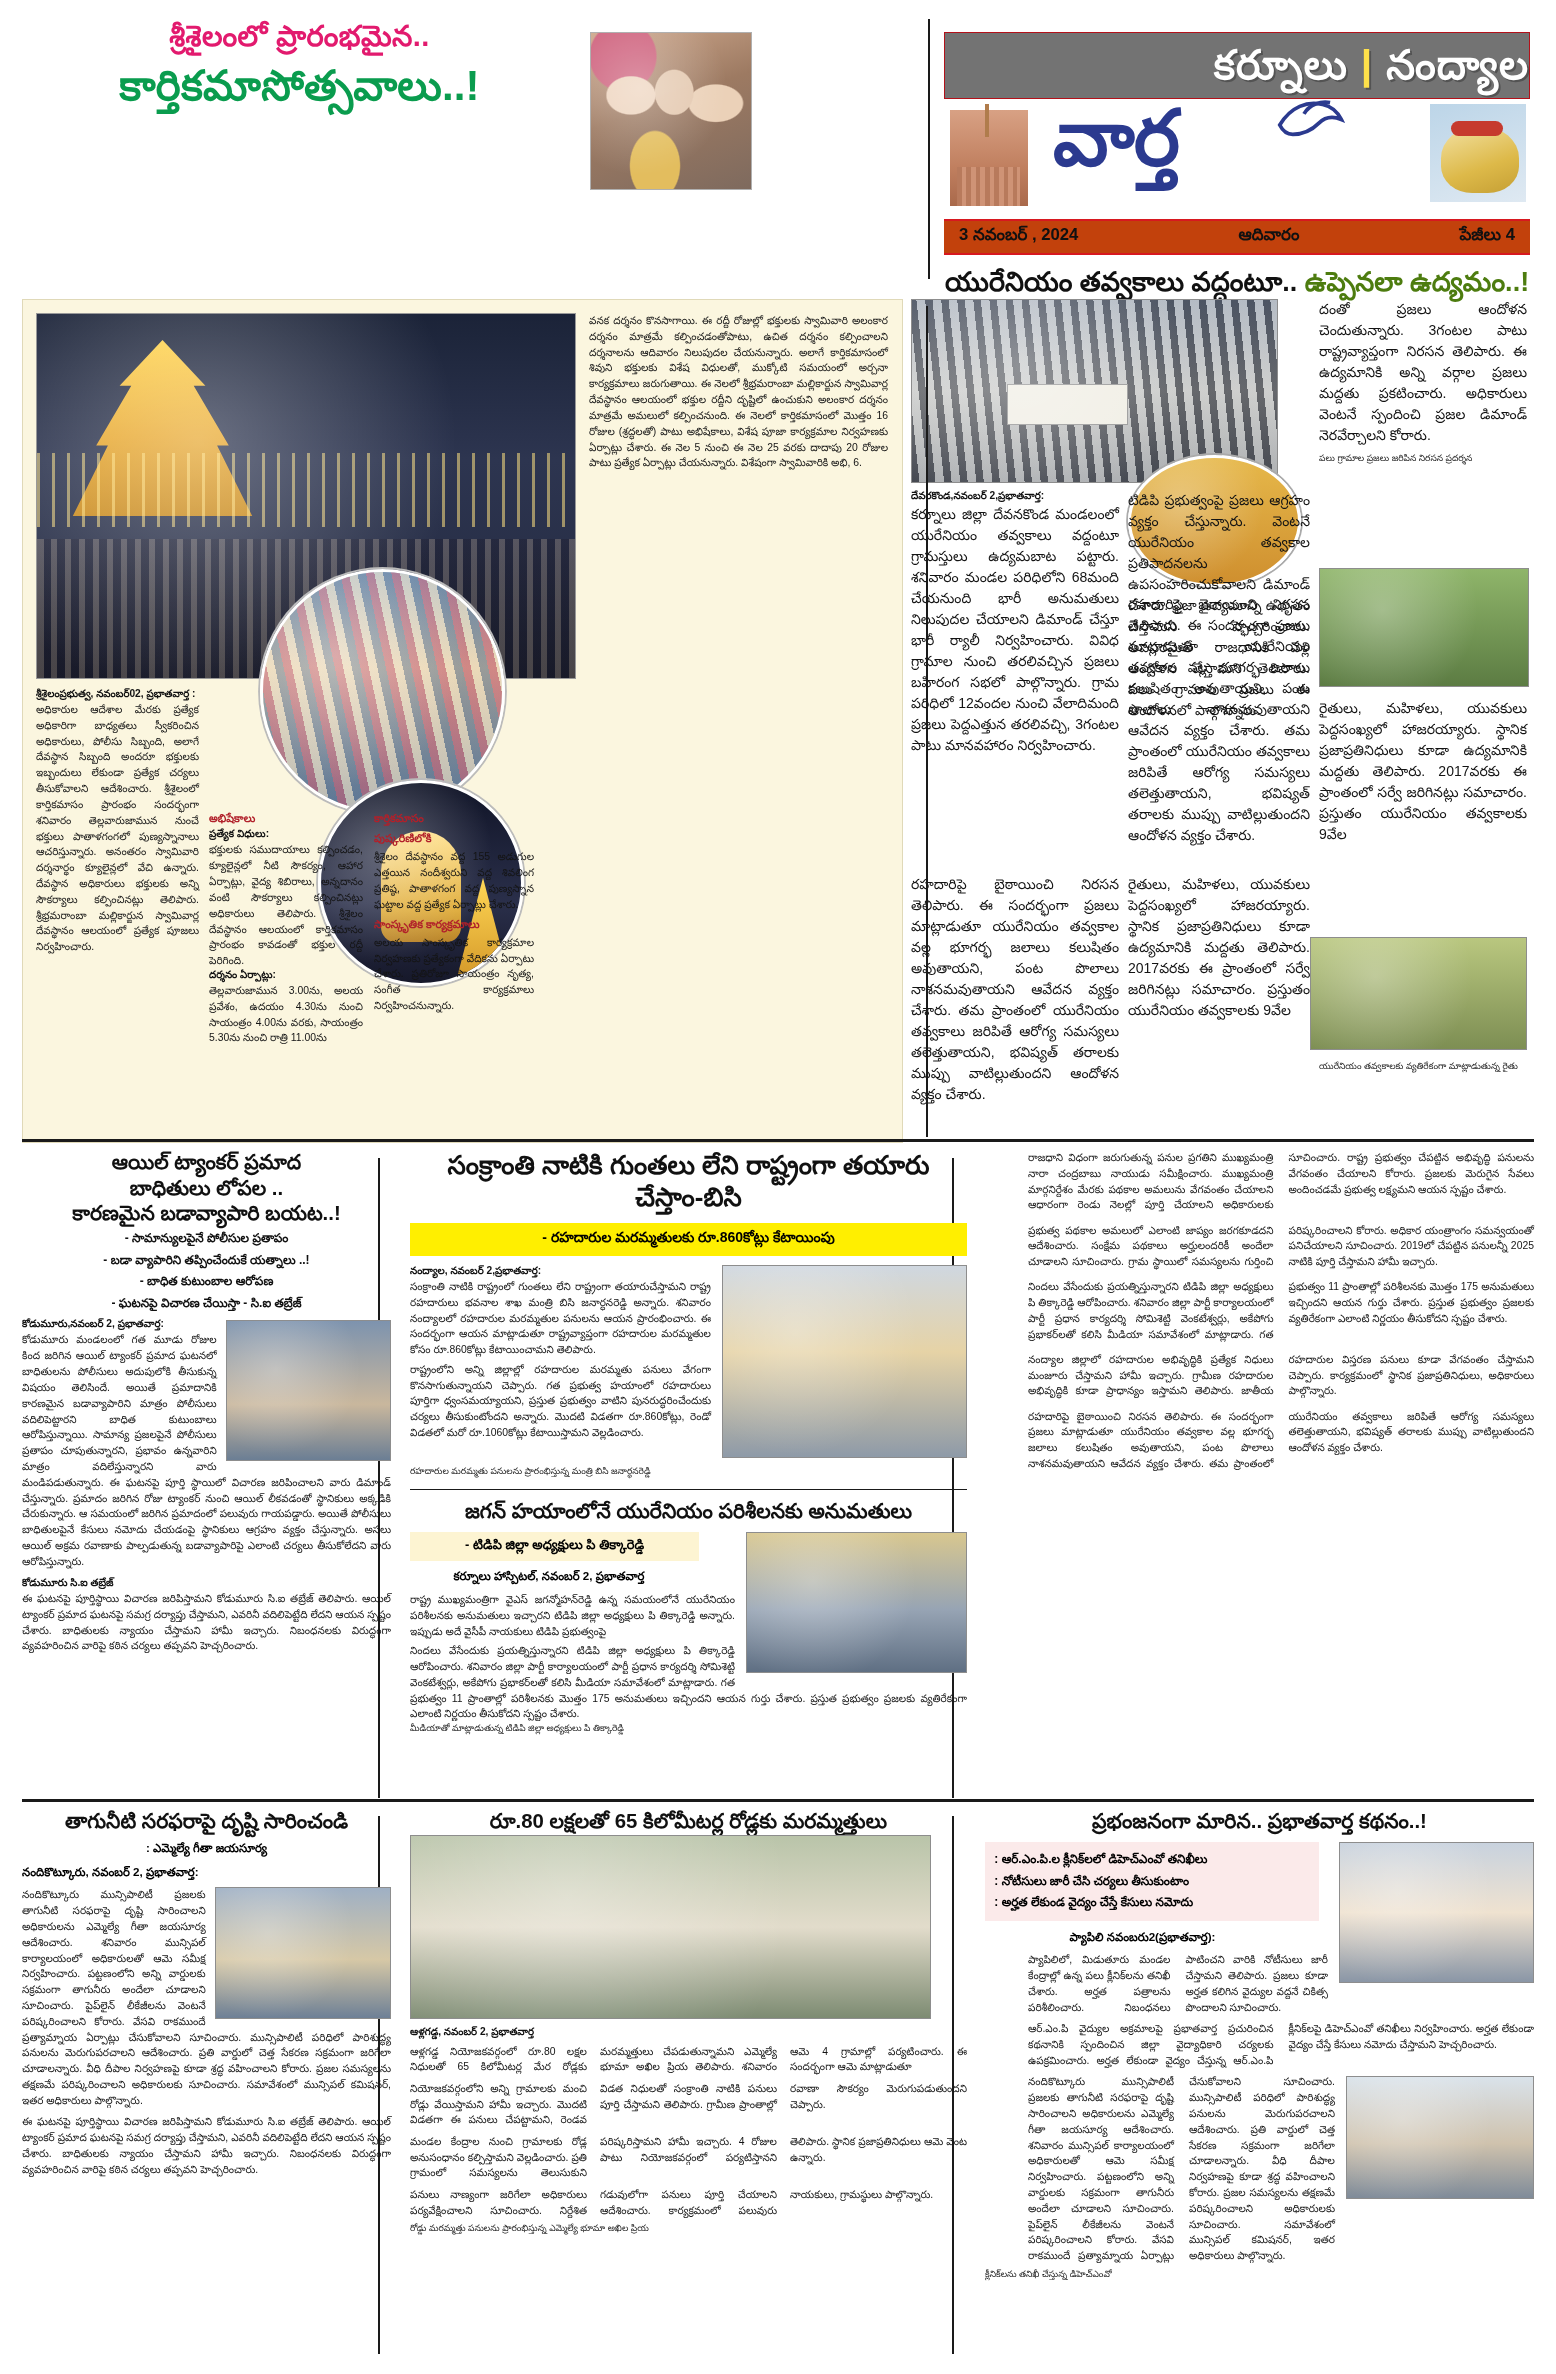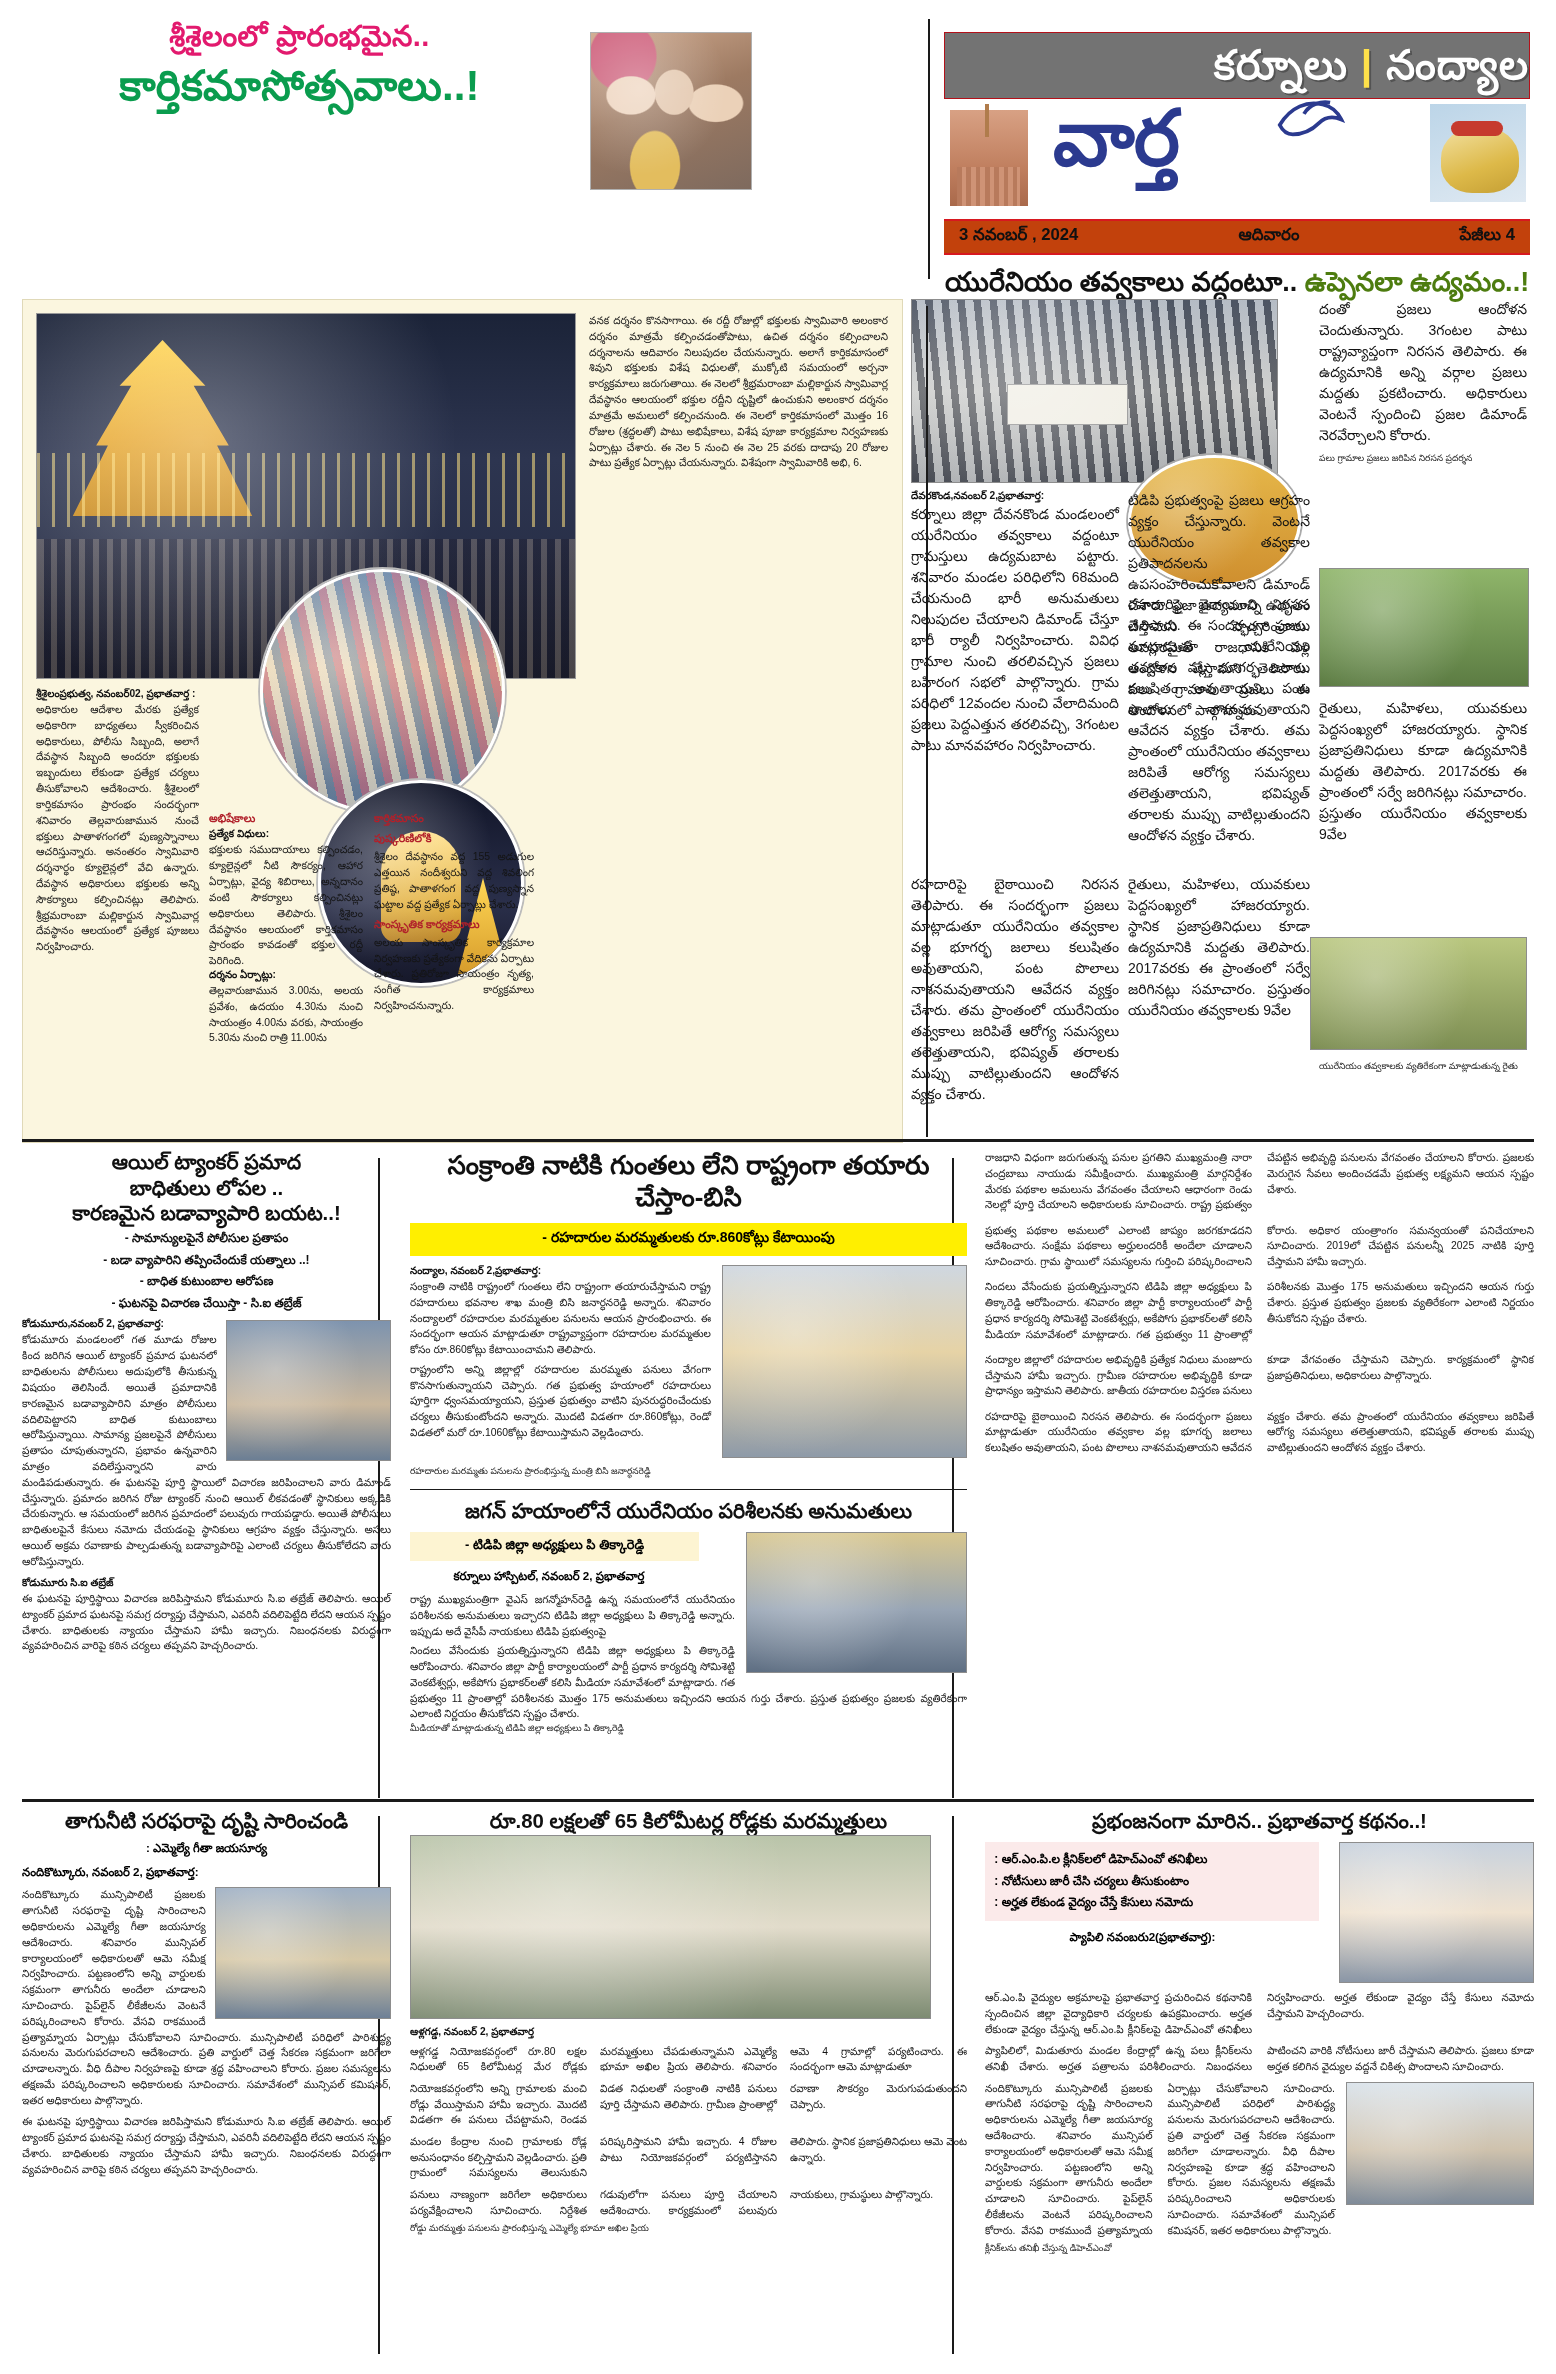--- a/index.html
+++ b/index.html
@@ -181,21 +181,21 @@
   .s2-c2{position:absolute;left:388px;top:0;width:557px;}
   .s2-c3{position:absolute;left:963px;top:0;width:549px;}
 
   .head-lg{font-weight:bold;font-size:26px;line-height:1.22;color:#111;text-align:center;}
   .head-md{font-weight:bold;font-size:20.4px;line-height:1.25;color:#111;text-align:center;}
   .bul{font-size:12px;font-weight:bold;text-align:center;color:#111;margin:4.6px 0;}
   .yellowbar{background:#ffef00;text-align:center;font-weight:bold;font-size:14px;padding:6.5px 5.6px;margin:9.3px 0;}
   .creambar{background:#fdf4d2;text-align:center;font-weight:bold;font-size:13px;padding:5.6px;margin:7.4px 0;}
   .pinkbar{background:#fbeaea;font-weight:bold;font-size:12px;padding:7.4px 9.3px;margin:7.4px 0;line-height:1.8;}
   .byline{text-align:center;font-weight:bold;font-size:11.6px;margin:5.6px 0 7.4px;line-height:1.4;}
-  .two-col{column-count:2;column-gap:15px;}
+  .two-col{column-count:2;column-gap:15px;margin-left:43px;}
   .three-col{column-count:3;column-gap:13px;}
 
   
   .sec3{position:absolute;left:22px;top:1809px;width:1512px;height:547px;}
   .s3-c1{position:absolute;left:0;top:0;width:369px;}
   .s3-c2{position:absolute;left:388px;top:0;width:557px;}
   .s3-c3{position:absolute;left:963px;top:0;width:549px;}
 </style>
 </head>
 <body>
@@ -429,25 +429,25 @@
       <div class="photo" style="float:right;width:193px;height:139px;margin:7.4px 0 7.4px 11px;border:0.9px solid #8d8d8d;
                   background:linear-gradient(180deg,#c8d2de,#efe2d0 50%,#8a96a6);"></div>
 
       <div class="pinkbar" style="width:315px;">
         <div>: ఆర్.ఎం.పి.ల క్లీనిక్‌లలో డిహెచ్‌ఎంవో తనిఖీలు</div>
         <div>: నోటీసులు జారీ చేసి చర్యలు తీసుకుంటాం</div>
         <div>: అర్హత లేకుండ వైద్యం చేస్తే కేసులు నమోదు</div>
       </div>
 
       <div class="byline" style="width:315px;">ప్యాపిలి నవంబరు2(ప్రభాతవార్త):</div>
+      <div class="two-col body-text" style="margin-top:5.6px;">
+        <span>ప్యాపిలిలో, మిడుతూరు మండల కేంద్రాల్లో ఉన్న పలు క్లీనిక్‌లను తనిఖీ చేశారు. అర్హత పత్రాలను పరిశీలించారు. నిబంధనలు పాటించని వారికి నోటీసులు జారీ చేస్తామని తెలిపారు. ప్రజలు కూడా అర్హత కలిగిన వైద్యుల వద్దనే చికిత్స పొందాలని సూచించారు.</span>
+      </div>
       <div class="two-col body-text" style="clear:both;margin-top:5.6px;">
         <span>ఆర్.ఎం.పి వైద్యుల అక్రమాలపై ప్రభాతవార్త ప్రచురించిన కథనానికి స్పందించిన జిల్లా వైద్యాధికారి చర్యలకు ఉపక్రమించారు. అర్హత లేకుండా వైద్యం చేస్తున్న ఆర్.ఎం.పి క్లీనిక్‌లపై డిహెచ్‌ఎంవో తనిఖీలు నిర్వహించారు. అర్హత లేకుండా వైద్యం చేస్తే కేసులు నమోదు చేస్తామని హెచ్చరించారు.</span>
-      </div>
-      <div class="two-col body-text" style="margin-top:5.6px;">
-        <span>ప్యాపిలిలో, మిడుతూరు మండల కేంద్రాల్లో ఉన్న పలు క్లీనిక్‌లను తనిఖీ చేశారు. అర్హత పత్రాలను పరిశీలించారు. నిబంధనలు పాటించని వారికి నోటీసులు జారీ చేస్తామని తెలిపారు. ప్రజలు కూడా అర్హత కలిగిన వైద్యుల వద్దనే చికిత్స పొందాలని సూచించారు.</span>
       </div>
 
       <div class="photo" style="float:right;width:186px;height:121px;margin:7.4px 0 5.6px 11px;border:0.9px solid #8d8d8d;
                   background:linear-gradient(180deg,#d9e2ea,#cfc2ad 55%,#7f8b99);"></div>
       <div class="two-col body-text" style="margin-top:5.6px;">
         <span>నందికొట్కూరు మున్సిపాలిటీ ప్రజలకు తాగునీటి సరఫరాపై దృష్టి సారించాలని అధికారులను ఎమ్మెల్యే గీతా జయసూర్య ఆదేశించారు. శనివారం మున్సిపల్ కార్యాలయంలో అధికారులతో ఆమె సమీక్ష నిర్వహించారు. పట్టణంలోని అన్ని వార్డులకు సక్రమంగా తాగునీరు అందేలా చూడాలని సూచించారు. పైప్‌లైన్ లీకేజీలను వెంటనే పరిష్కరించాలని కోరారు. వేసవి రాకముందే ప్రత్యామ్నాయ ఏర్పాట్లు చేసుకోవాలని సూచించారు. మున్సిపాలిటీ పరిధిలో పారిశుద్ధ్య పనులను మెరుగుపరచాలని ఆదేశించారు. ప్రతి వార్డులో చెత్త సేకరణ సక్రమంగా జరిగేలా చూడాలన్నారు. వీధి దీపాల నిర్వహణపై కూడా శ్రద్ధ వహించాలని కోరారు. ప్రజల సమస్యలను తక్షణమే పరిష్కరించాలని అధికారులకు సూచించారు. సమావేశంలో మున్సిపల్ కమిషనర్, ఇతర అధికారులు పాల్గొన్నారు.</span>
       </div>
       <div class="cap" style="clear:both;margin-top:3.7px;">క్లీనిక్‌లను తనిఖీ చేస్తున్న డిహెచ్‌ఎంవో</div>
     </div>
   </div>

